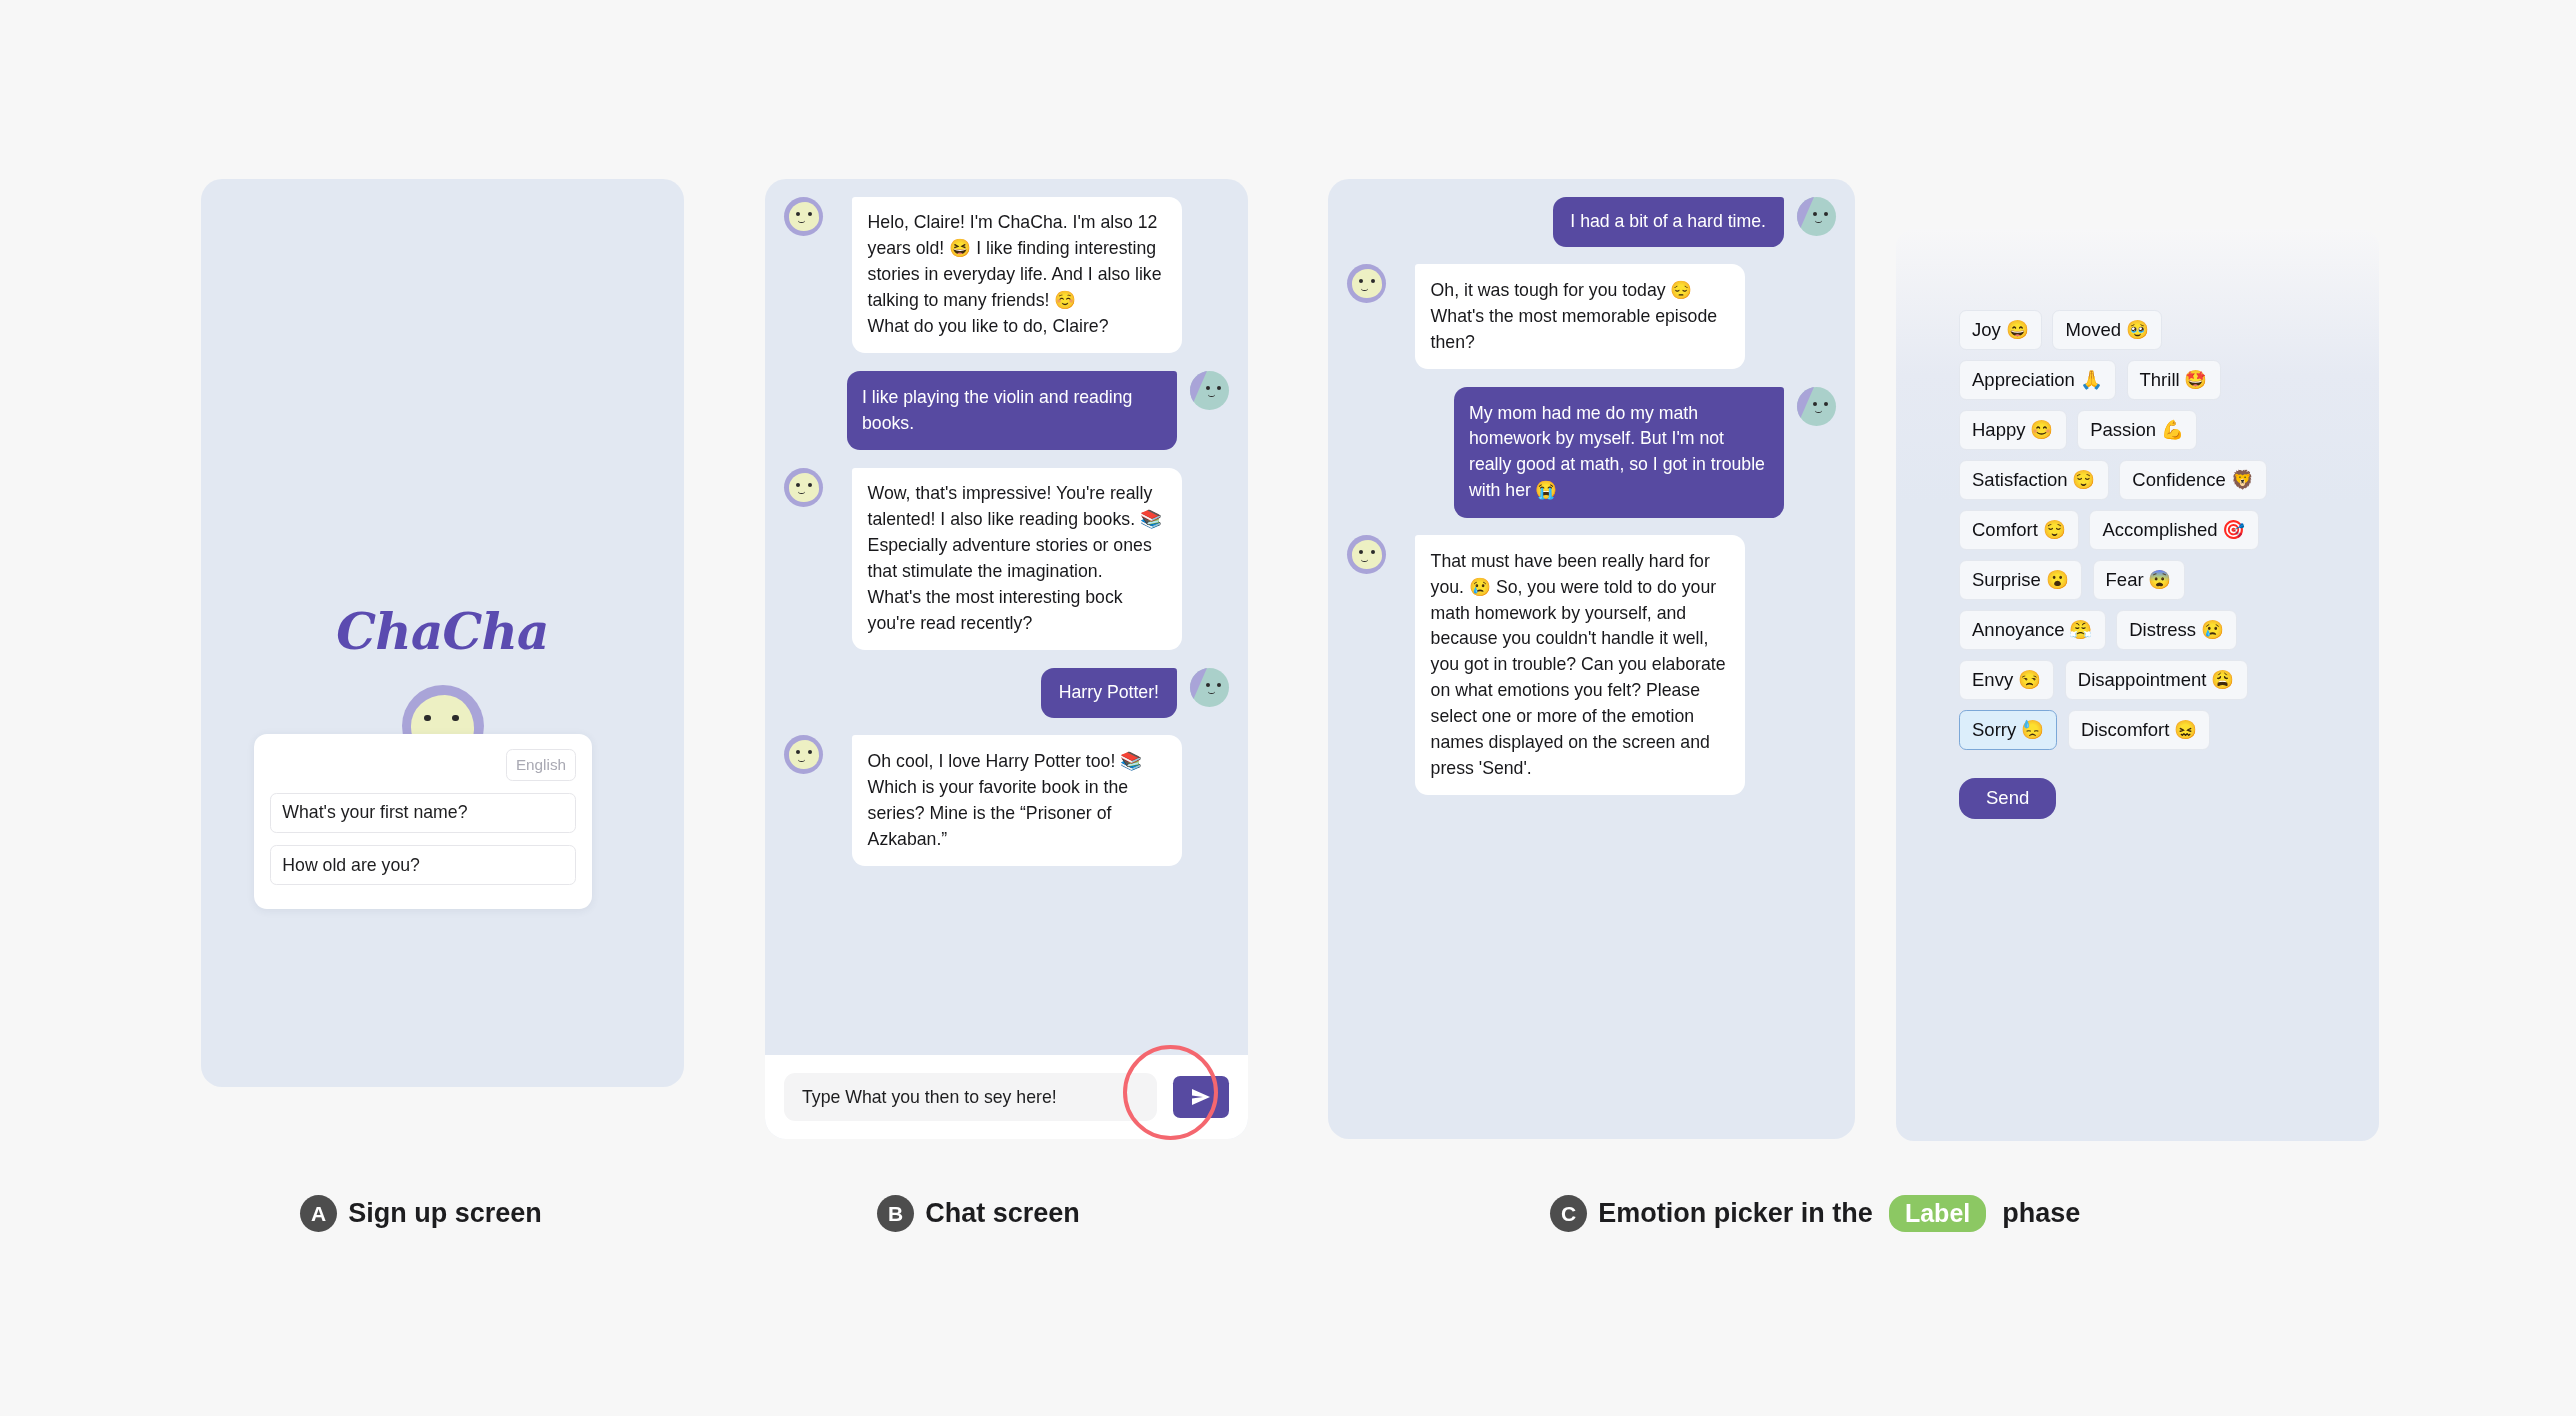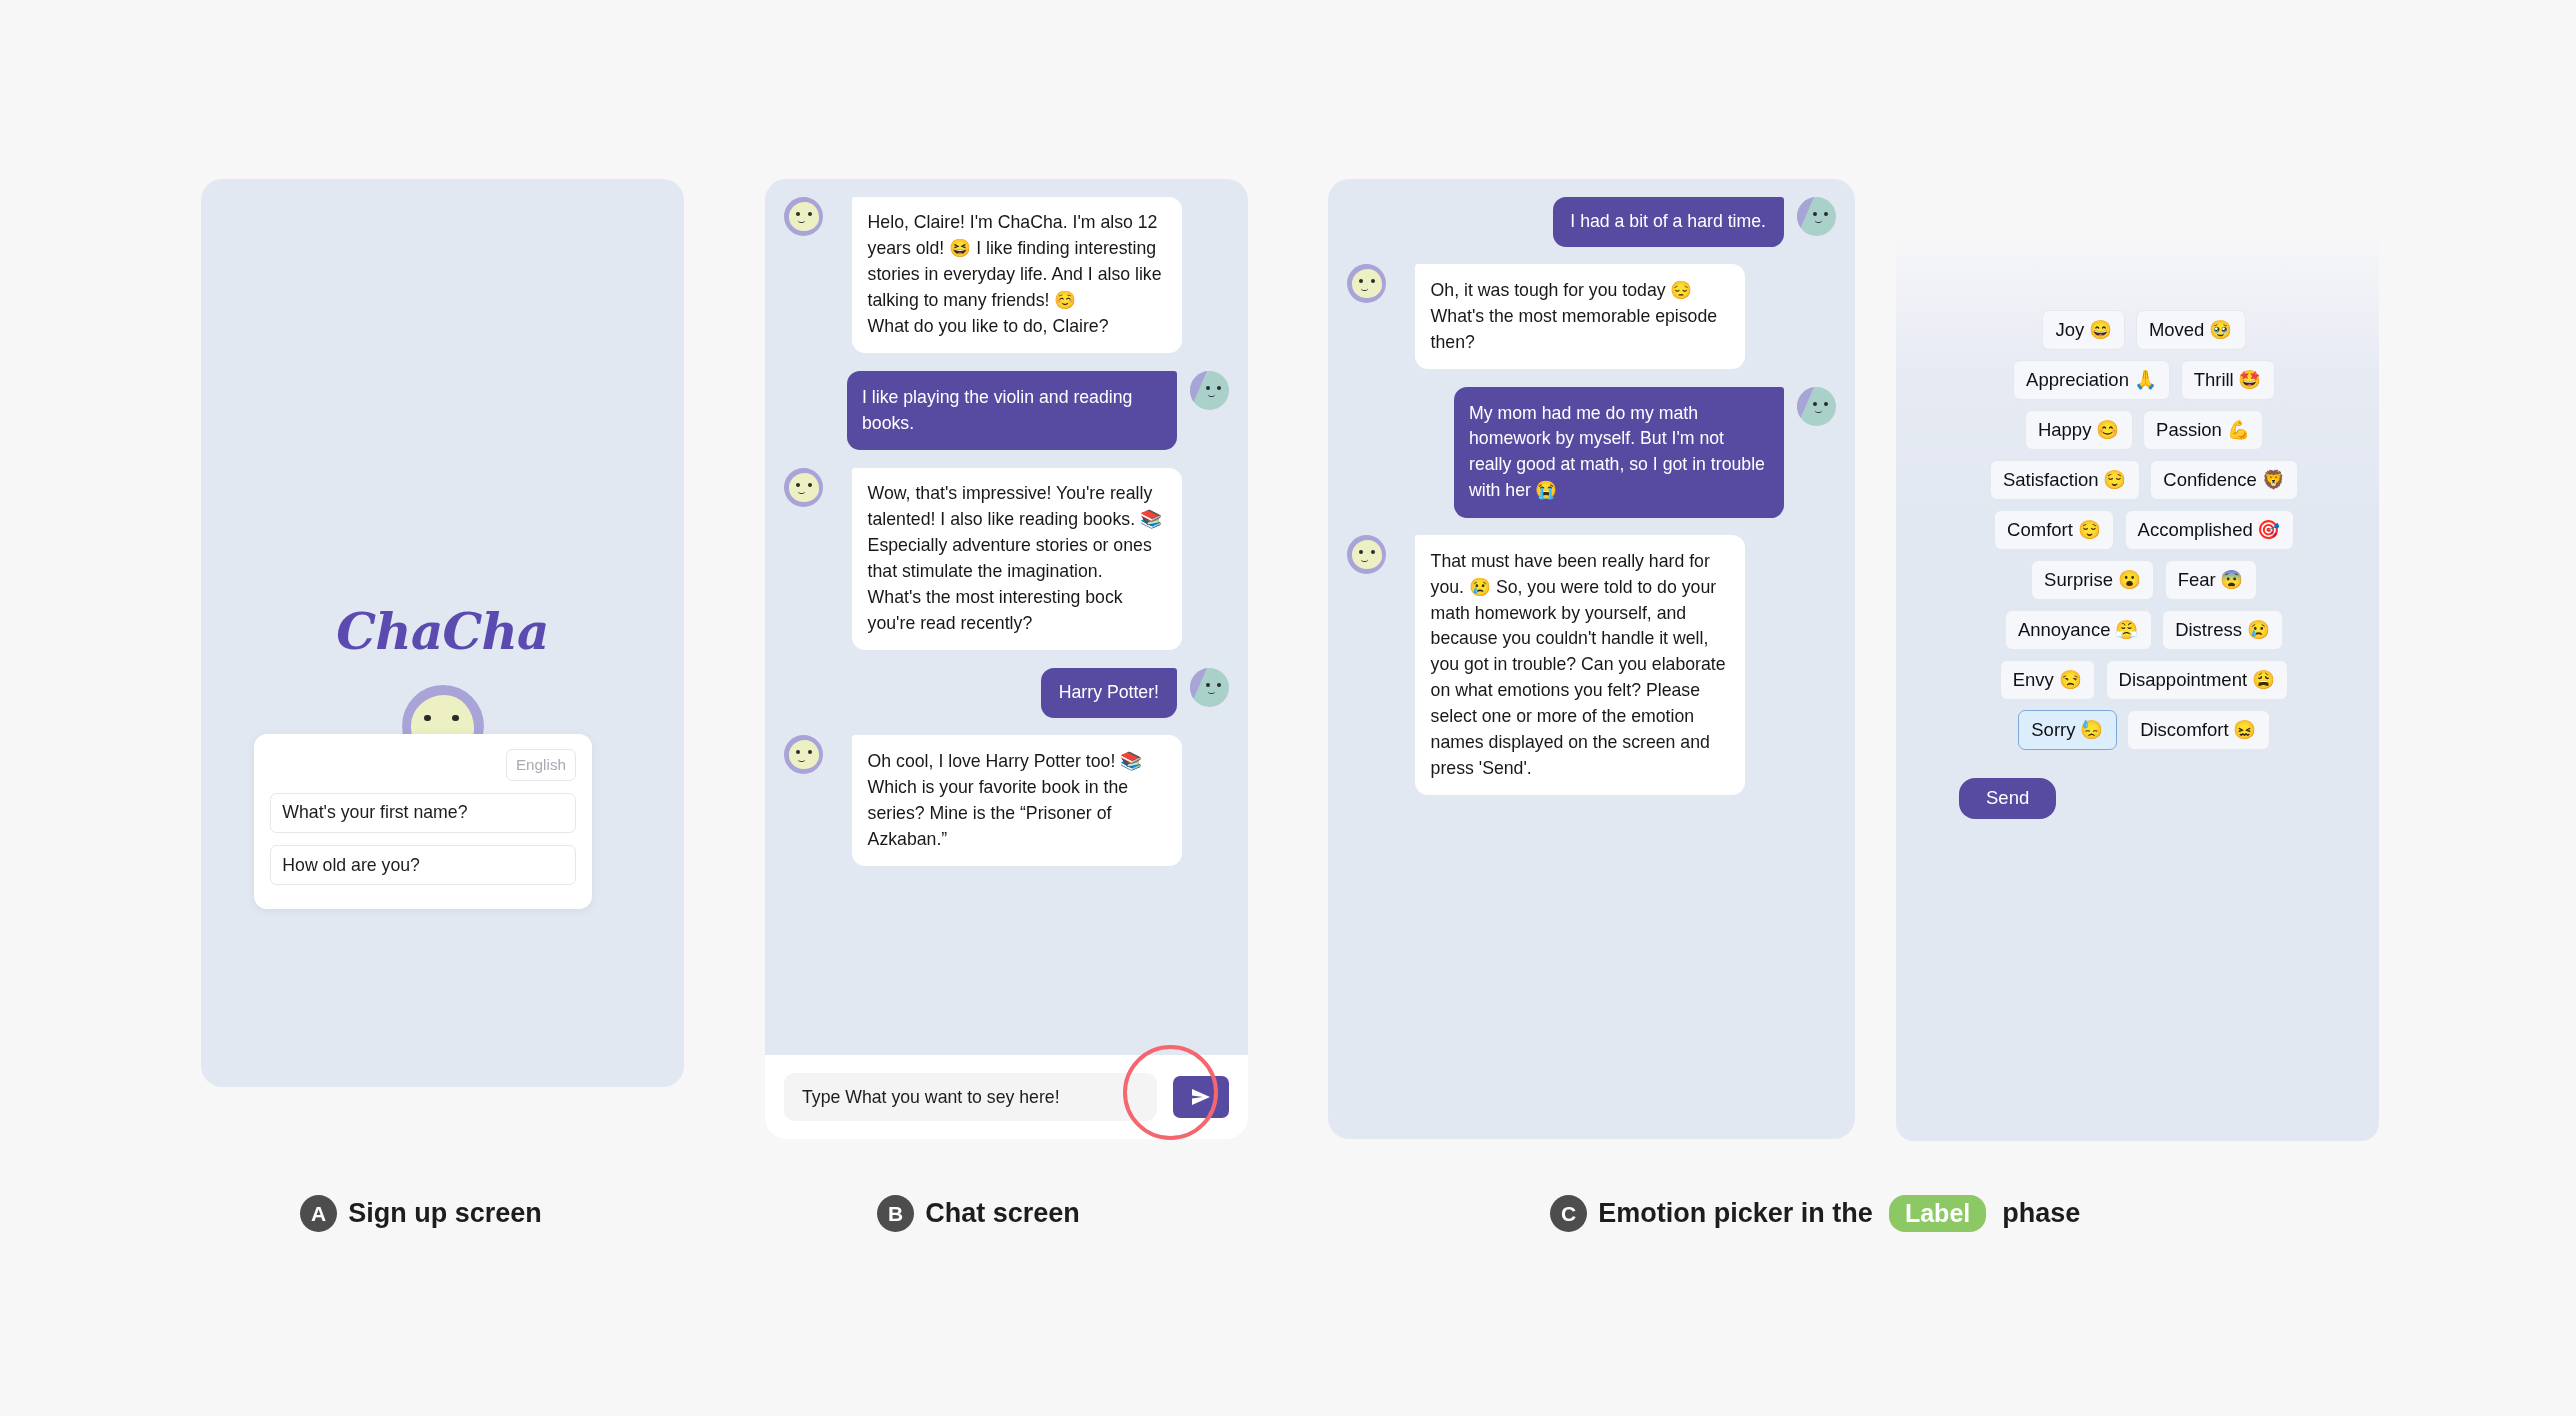--- a/index.html
+++ b/index.html
@@ -233,21 +233,21 @@
     left: 1896px; top: 229px; width: 483px; height: 912px;
     background: linear-gradient(180deg, #f7f7f8 0%, #e6eaf3 16%, #e2e8f2 30%, #e2e8f2 100%);
     border-radius: 17.7px;
   }
   .chips-wrap {
     position: absolute;
     left: 63px;
     top: 81px;
     width: 370px;
   }
-  .chip-row { display: flex; gap: 10.5px; margin-bottom: 10.5px; justify-content: center; }
+  .chip-row { display: flex; gap: 10.5px; margin-bottom: 10.5px; }
   .chip {
     background: #f5f7fa;
     border: 0.8px solid #e3e7ee;
     border-radius: 7.2px;
     padding: 7.2px 12px;
     font-size: 18.5px;
     color: #101014;
     white-space: nowrap;
     line-height: 1.25;
   }
@@ -374,21 +374,21 @@
           <div class="eye r"></div>
           <div class="mouth"></div>
       </div>
       <div class="bubble bot">Oh cool, I love Harry Potter too! 📚
 Which is your favorite book in the series? Mine is the “Prisoner of Azkaban.”</div>
     </div>
 
   </div>
 
   <div class="chat-input-bar">
-    <div class="chat-input-field">Type What you want to sey here!</div>
+    <div class="chat-input-field">Type What you then to sey here!</div>
     <div class="send-btn">
       <svg viewBox="0 0 24 24">
         <path d="M3 4 L21 12 L3 20 L3 13.4 L14 12 L3 10.6 Z" fill="#ffffff"></path>
       </svg>
     </div>
   </div>
 </div>
 
 <div class="focus-ring"></div>
 

